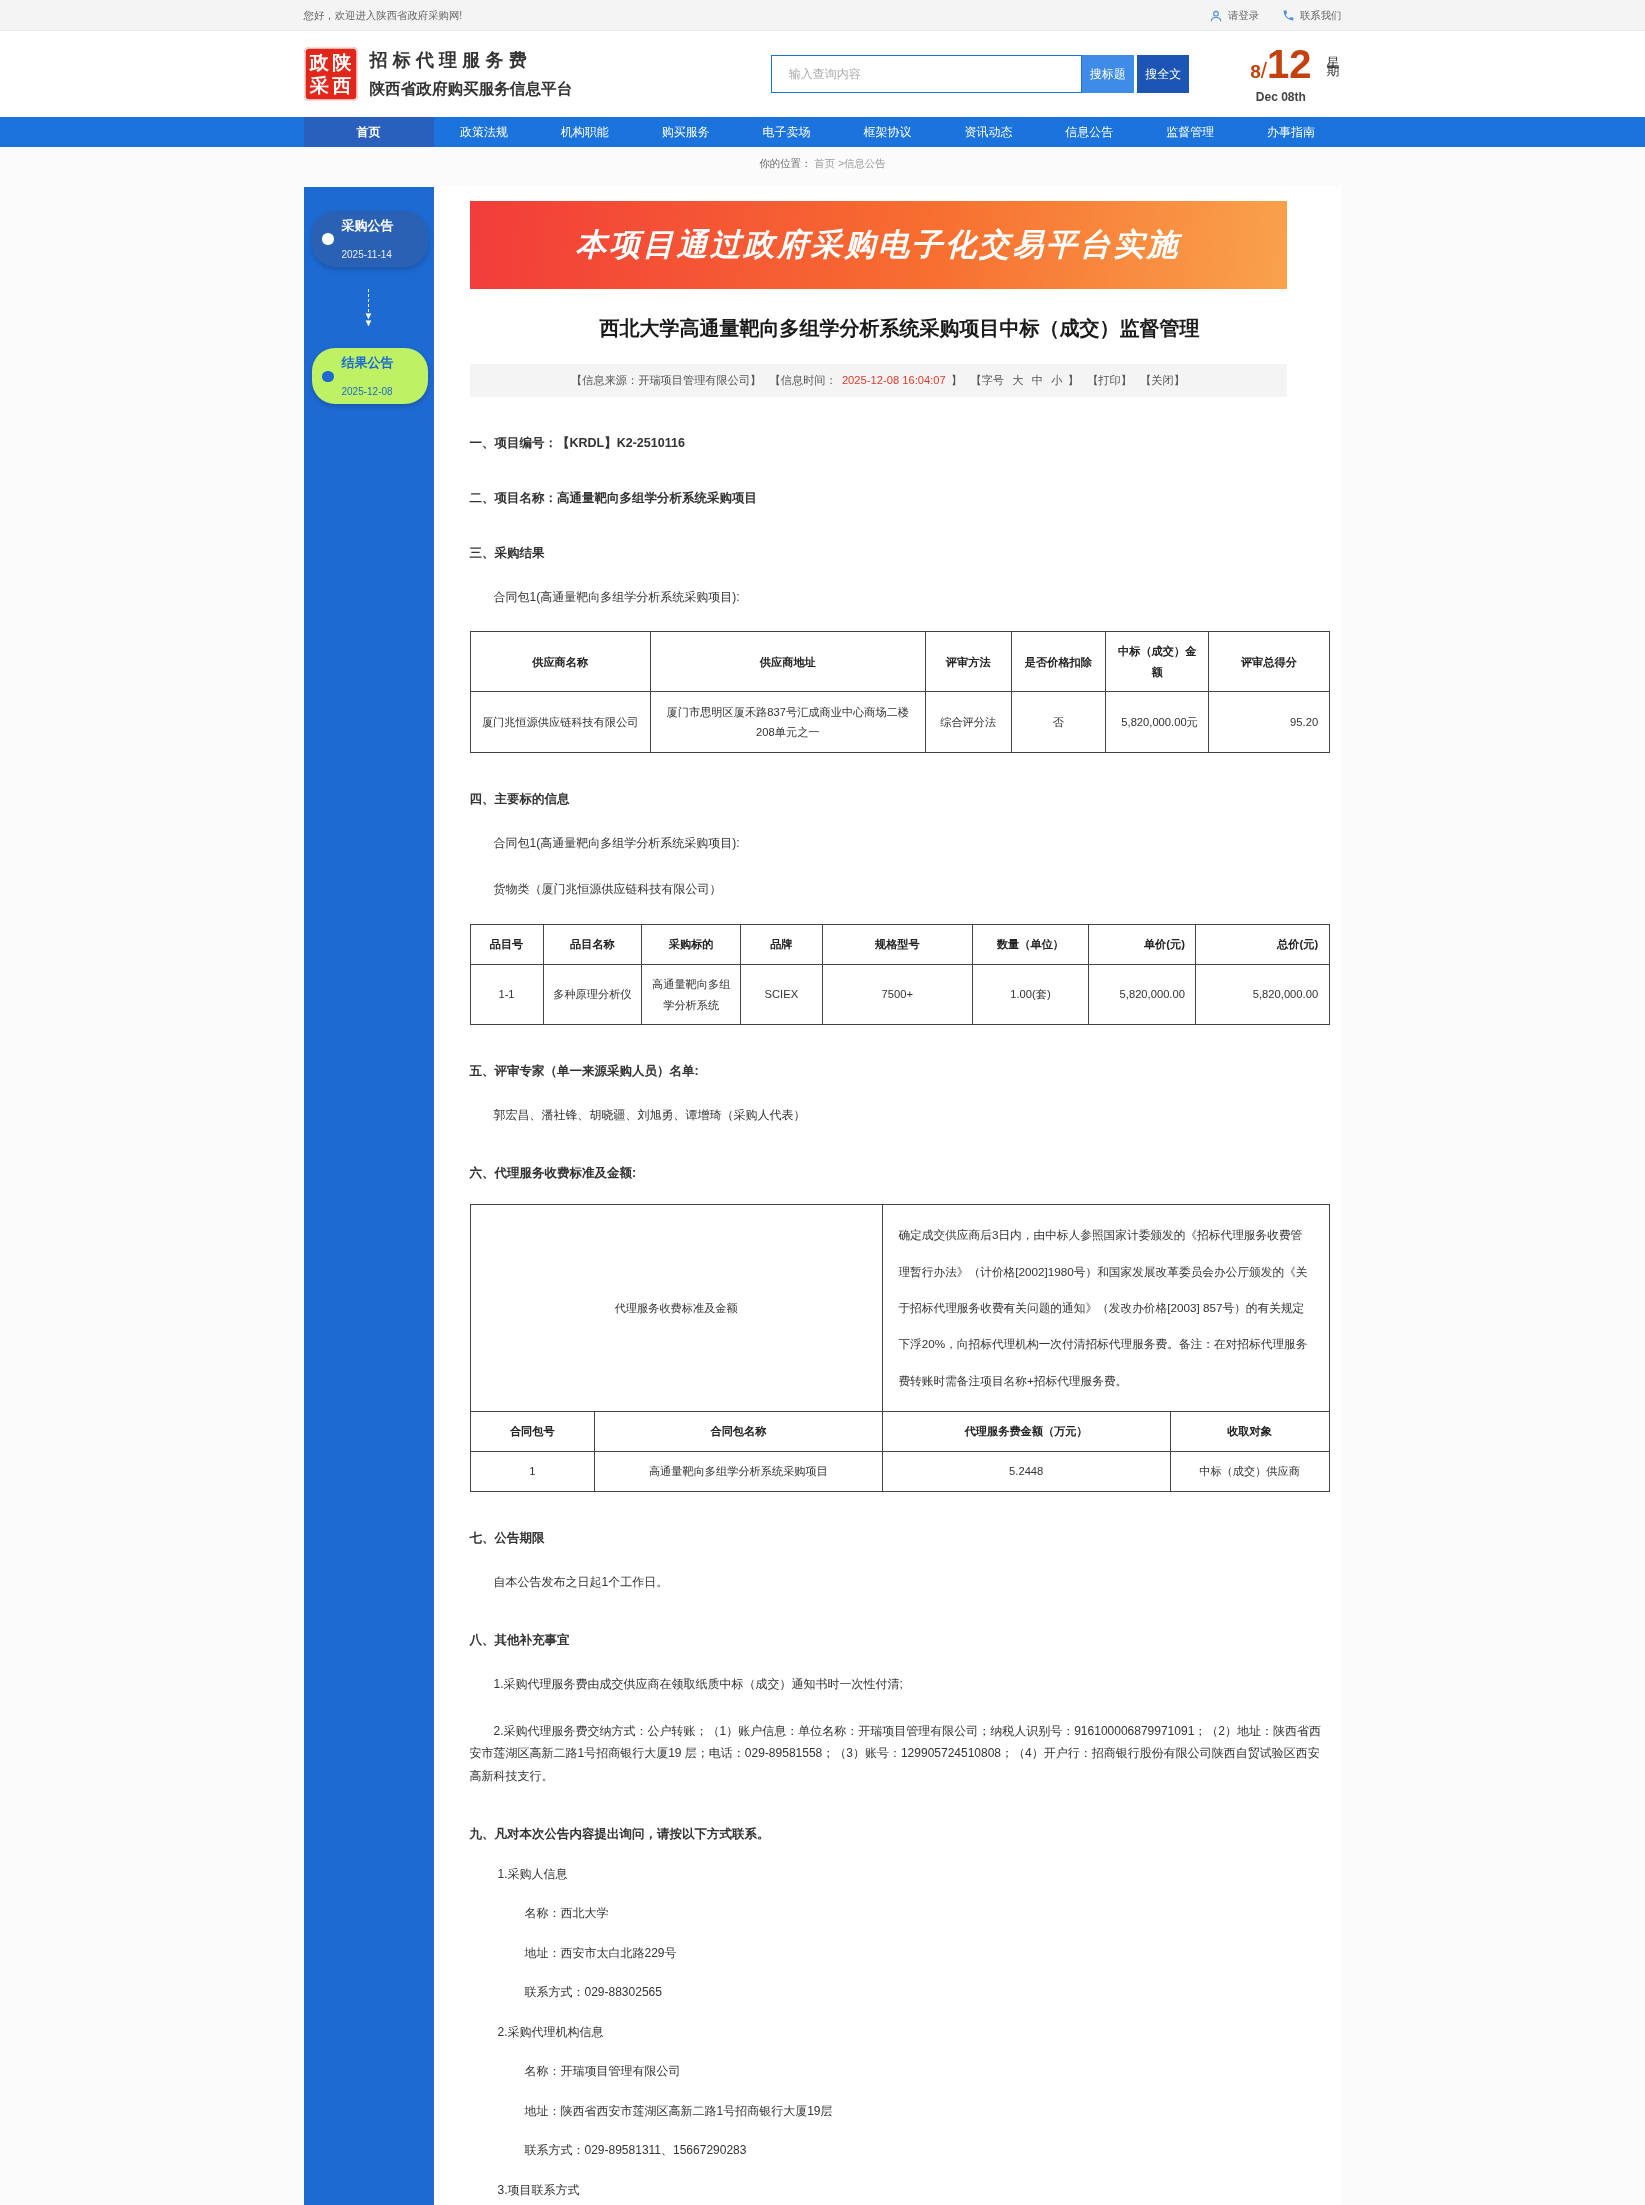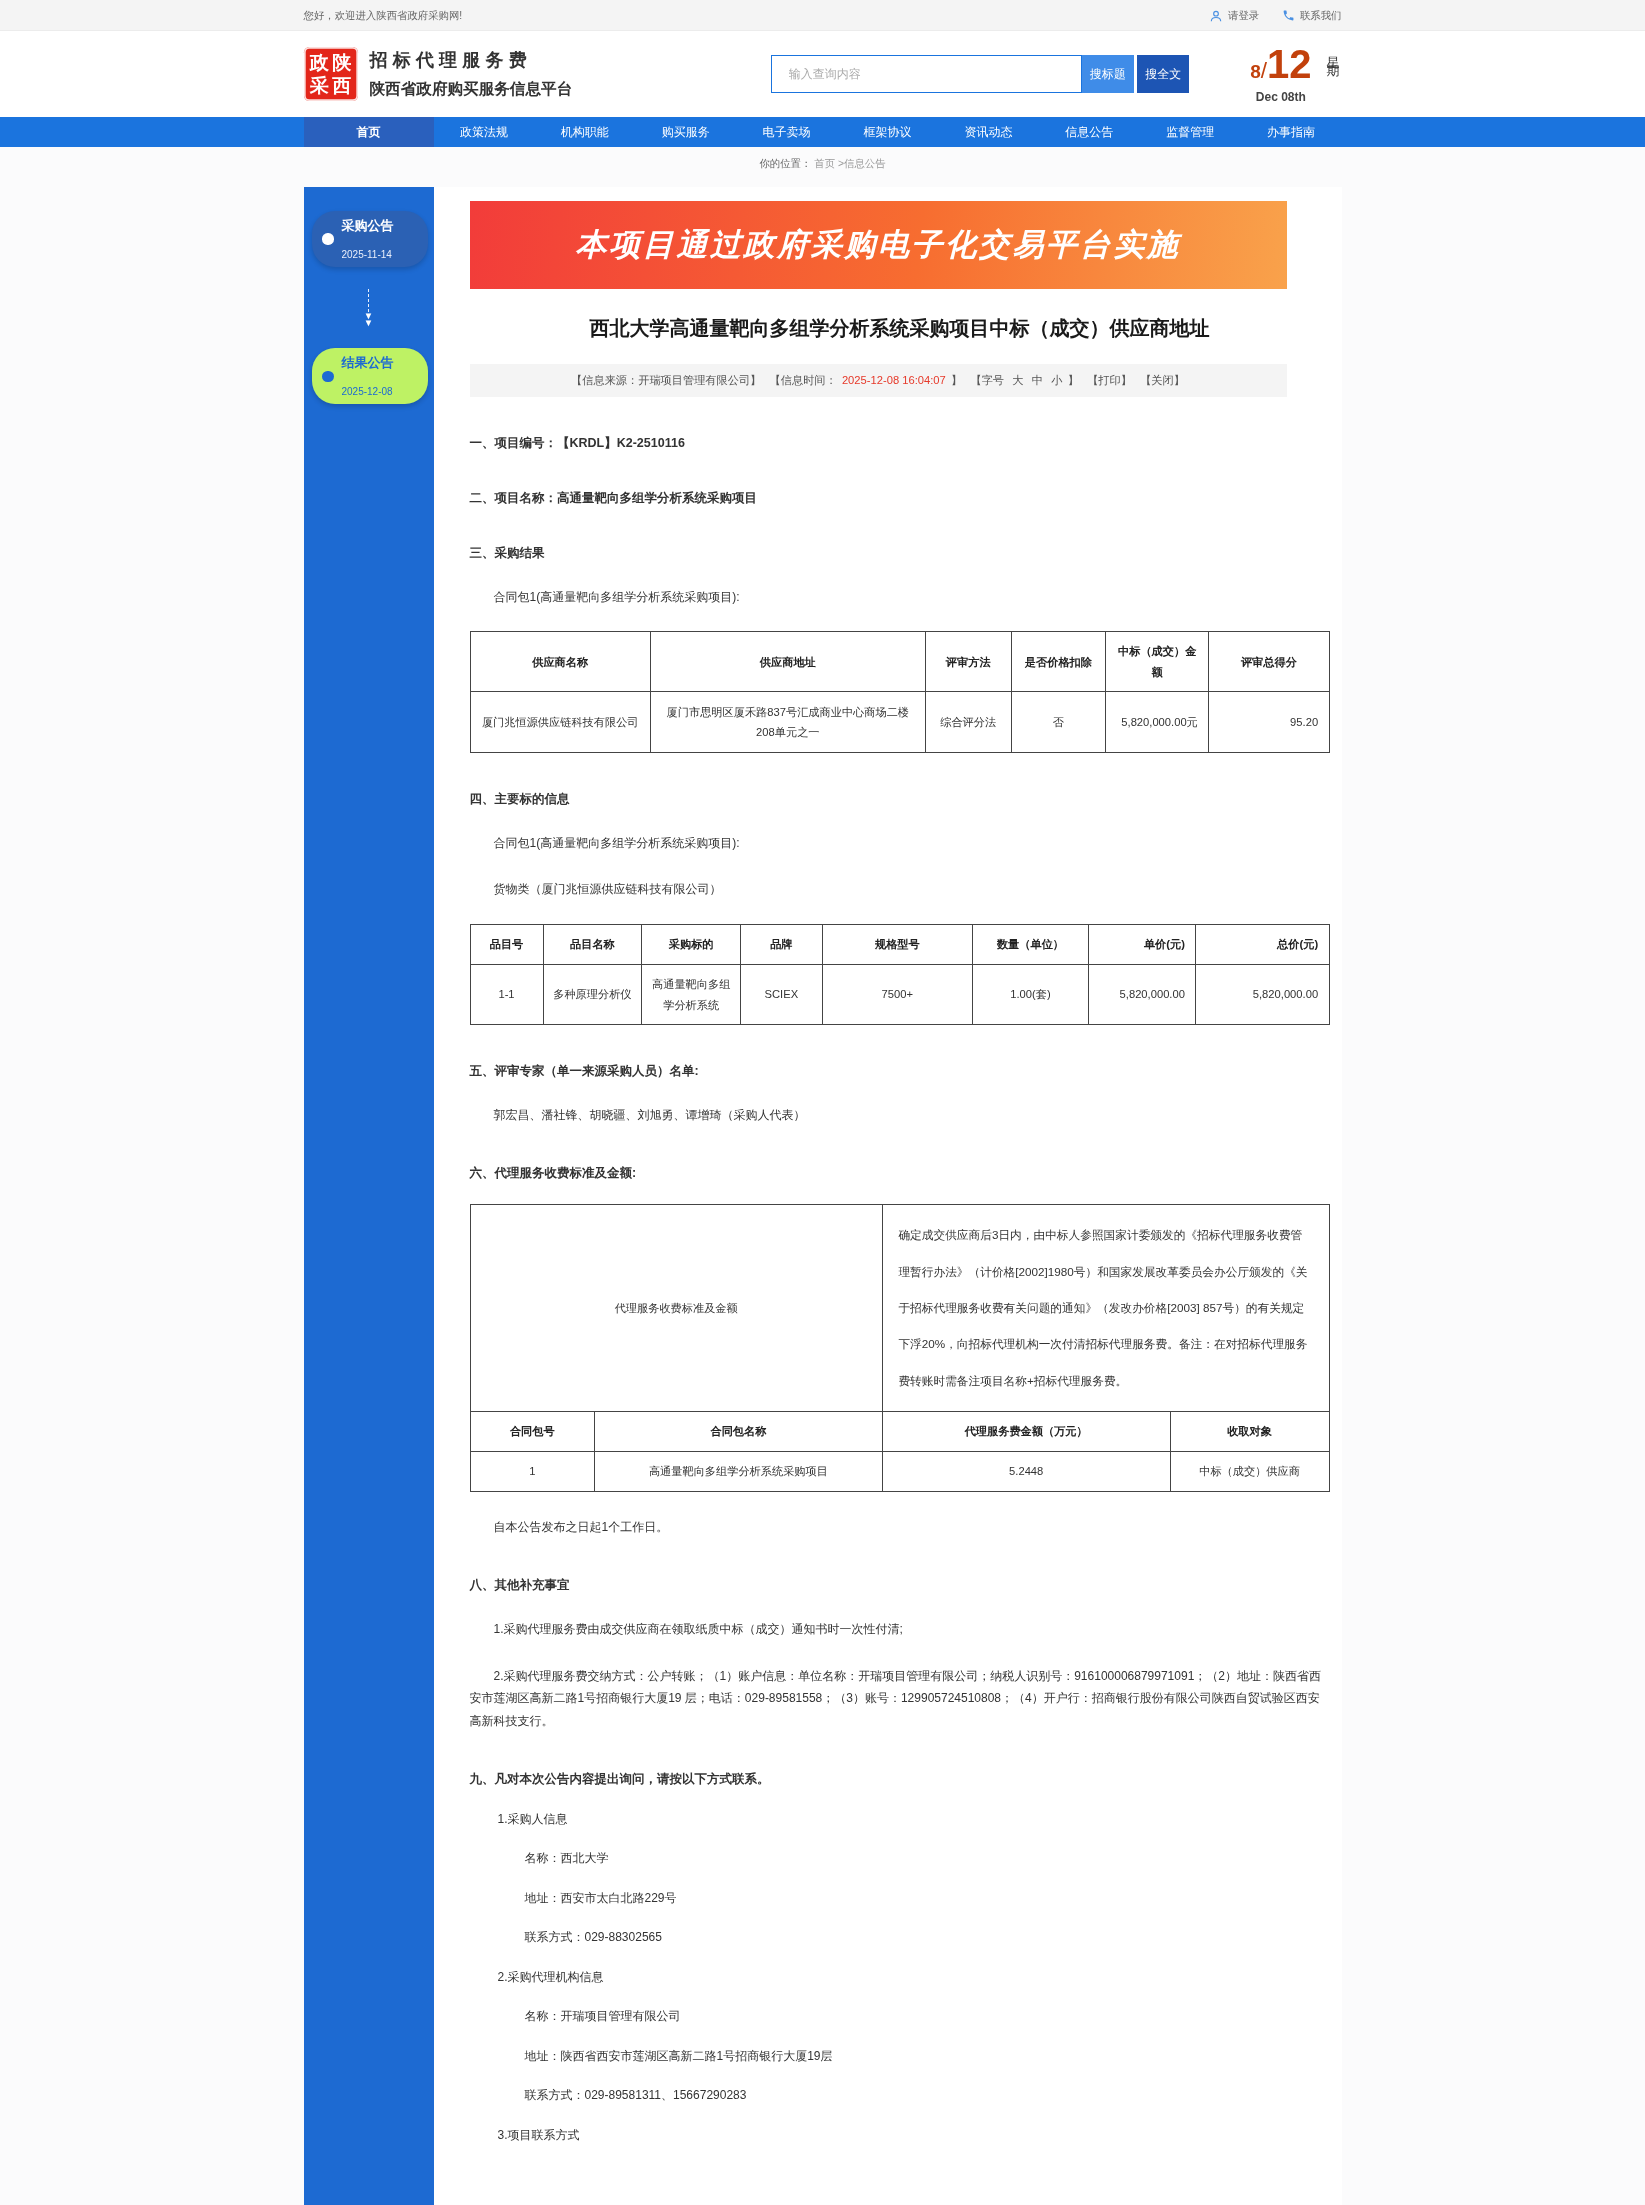--- a/index.html
+++ b/index.html
@@ -196,21 +196,21 @@
           <div class="st">结果公告</div>
           <div class="sd">2025-12-08</div>
         </span>
       </div>
     </div>
 
     <div class="panel">
 
       <div class="banner">本项目通过政府采购电子化交易平台实施</div>
 
-      <h1 class="art-title">西北大学高通量靶向多组学分析系统采购项目中标（成交）供应商地址</h1>
+      <h1 class="art-title">西北大学高通量靶向多组学分析系统采购项目中标（成交）监督管理</h1>
 
       <div class="meta">
         <span>【信息来源：开瑞项目管理有限公司】</span>
         <span>【信息时间：</span><span class="red">2025-12-08 16:04:07</span><span>】</span>
         <span>【字号</span>
         <span class="lnk">大</span>
         <span class="lnk">中</span>
         <span class="lnk">小</span><span>】</span>
         <span class="lnk">【打印】</span>
         <span class="lnk">【关闭】</span>
@@ -315,20 +315,21 @@
         </tr>
         <tr>
           <td>1</td>
           <td>高通量靶向多组学分析系统采购项目</td>
           <td>5.2448</td>
           <td>中标（成交）供应商</td>
         </tr>
       </tbody>
         </table>
 
+      <div class="sec-h">七、公告期限</div>
       <div class="para pad1">自本公告发布之日起1个工作日。</div>
 
       <div class="sec-h">八、其他补充事宜</div>
       <div class="para indent">1.采购代理服务费由成交供应商在领取纸质中标（成交）通知书时一次性付清;</div>
       <div class="para indent">2.采购代理服务费交纳方式：公户转账；（1）账户信息：单位名称：开瑞项目管理有限公司；纳税人识别号：916100006879971091；（2）地址：陕西省西安市莲湖区高新二路1号招商银行大厦19 层；电话：029-89581558；（3）账号：129905724510808；（4）开户行：招商银行股份有限公司陕西自贸试验区西安高新科技支行。</div>
 
       <div class="sec-h">九、凡对本次公告内容提出询问，请按以下方式联系。</div>
       <div class="lv1">1.采购人信息</div>
       <div class="lv2">名称：西北大学</div>
       <div class="lv2">地址：西安市太白北路229号</div>

